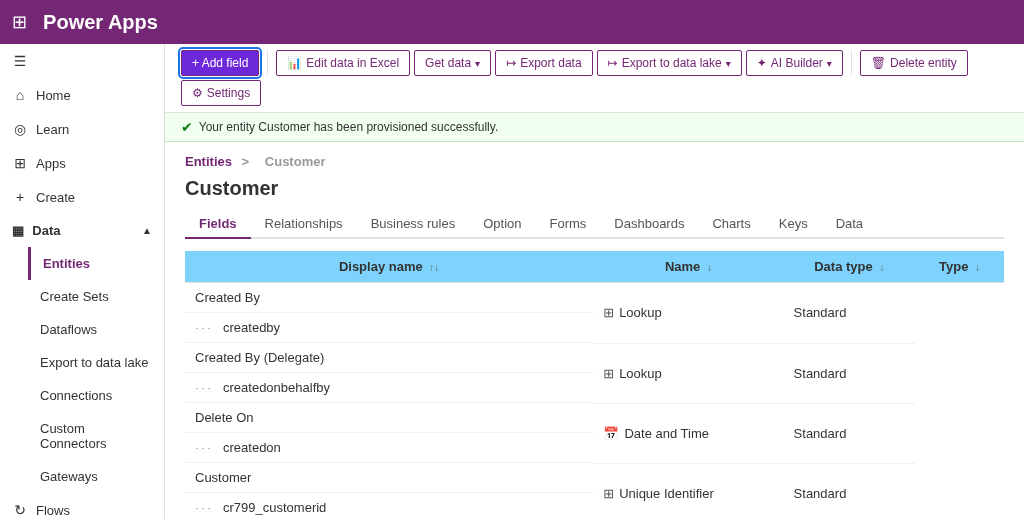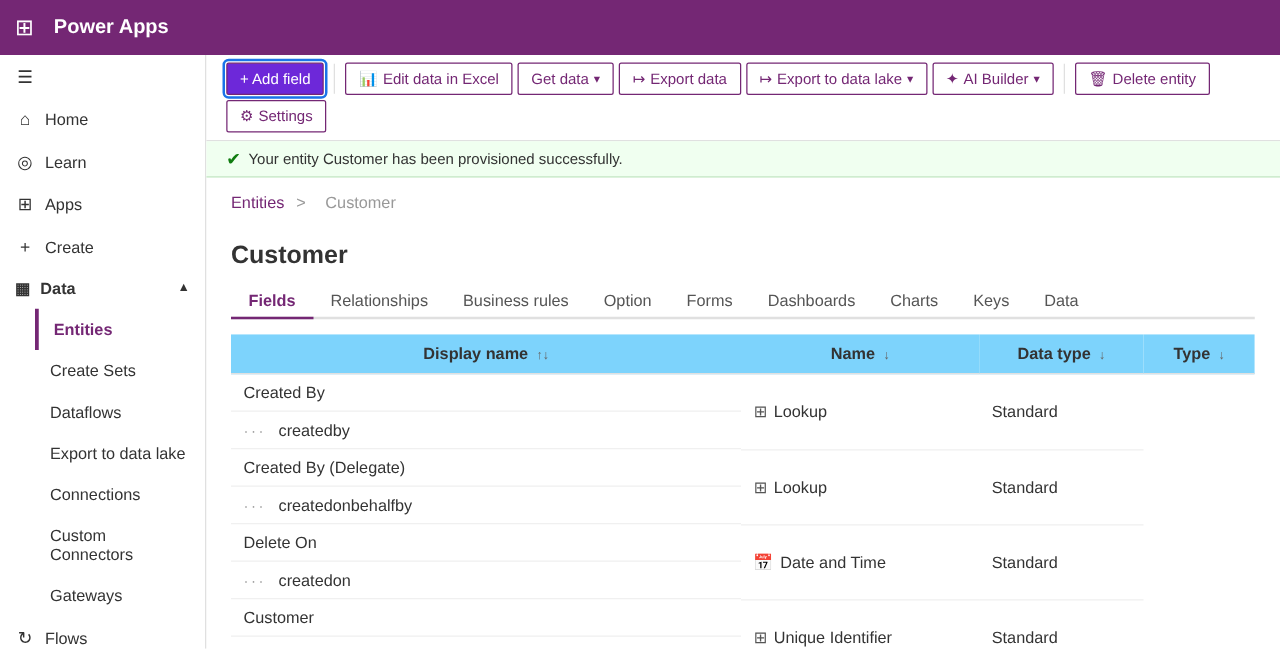--- a/index.html
+++ b/index.html
@@ -8,21 +8,21 @@
     
     .top-bar {
       background: #742774;
       height: 44px;
       display: flex;
       align-items: center;
       padding: 0 12px;
       gap: 12px;
     }
     .top-bar-grid-icon { color: #fff; font-size: 18px; margin-right: 4px; }
-    .top-bar-title { color: #fff; font-size: 16px; font-weight: 600; }
+    .top-bar-title { color: #fff; font-size: 20px; font-weight: 600; }
 
     
     .layout { display: flex; height: calc(519px - 44px); }
 
     
     .sidebar {
       width: 165px;
       background: #fff;
       border-right: 1px solid #e0e0e0;
       display: flex;
@@ -100,21 +100,21 @@
       display: flex;
       align-items: center;
       gap: 6px;
       font-size: 12px;
       color: #333;
     }
     .success-icon { color: #107c10; font-size: 14px; }
 
     
     .content { flex: 1; padding: 12px 20px; overflow: auto; }
-    .breadcrumb { font-size: 13px; color: #666; margin-bottom: 24px; }
+    .breadcrumb { font-size: 13px; color: #666; margin-bottom: 8px; font-weight: bold; }
     .breadcrumb a { color: #742774; text-decoration: none; }
     .breadcrumb span { margin: 0 6px; color: #999; }
     .page-title { font-size: 20px; font-weight: 600; margin-bottom: 10px; }
 
     
     .tabs { display: flex; border-bottom: 2px solid #e0e0e0; margin-bottom: 12px; gap: 0; }
     .tab {
       padding: 6px 14px;
       cursor: pointer;
       font-size: 13px;

